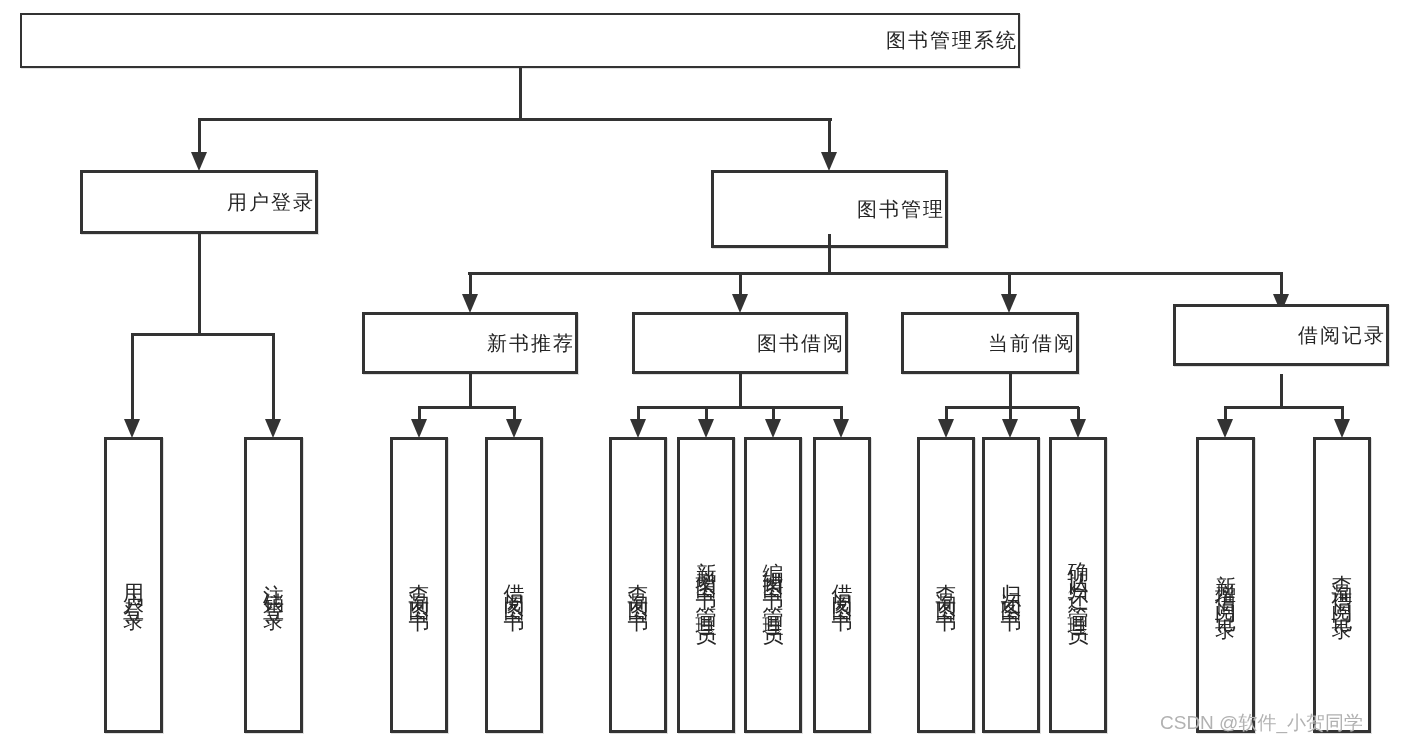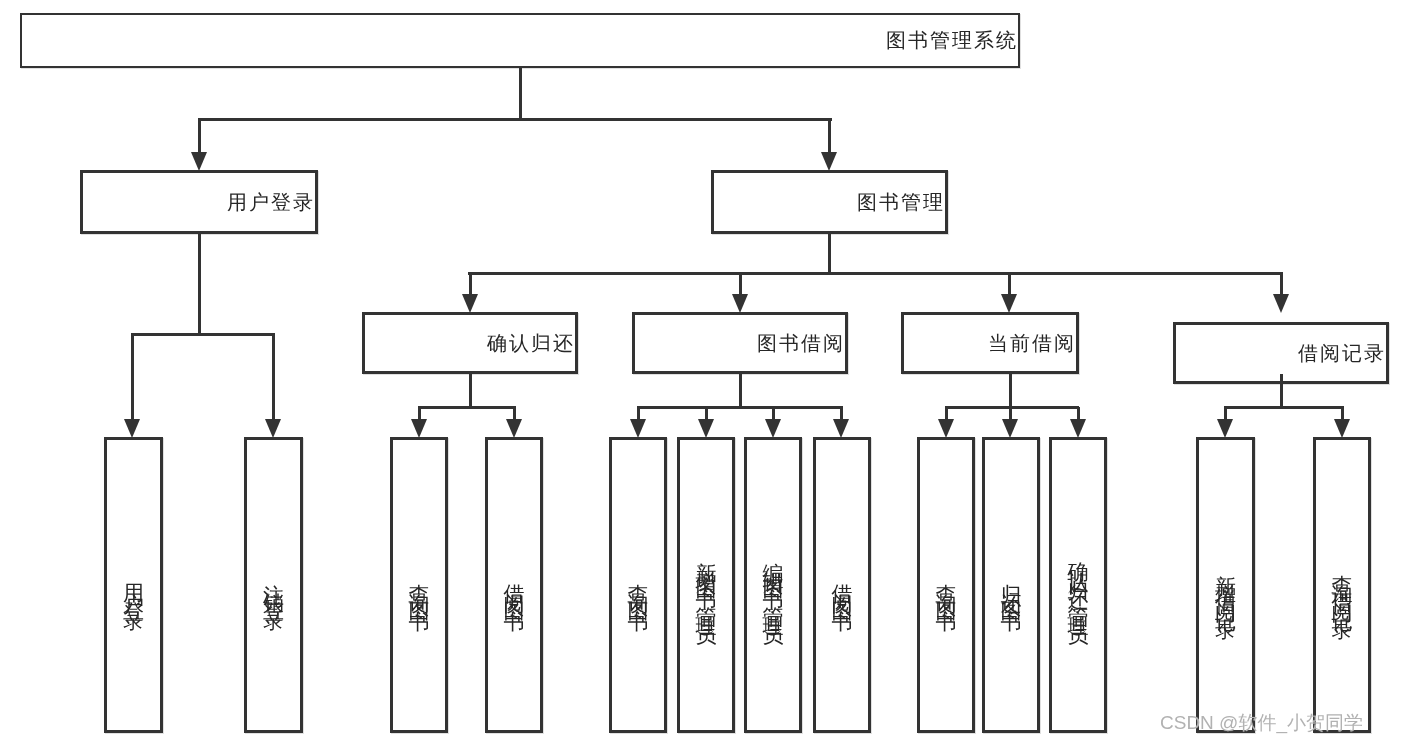--- a/index.html
+++ b/index.html
@@ -60,21 +60,21 @@
   <div class="vl" style="left:519px;top:68px;height:52px"></div>
   <div class="hl" style="left:198px;top:118px;width:634px"></div>
   <div class="vl" style="left:198px;top:119px;height:36px"></div>
   <div class="ah" style="left:191px;top:152px"></div>
   <div class="vl" style="left:828px;top:119px;height:36px"></div>
   <div class="ah" style="left:821px;top:152px"></div>
 
   <div class="node" style="left:80px;top:170px;width:238px;height:64px">
     <span>用户登录</span>
   </div>
-  <div class="node" style="left:711px;top:170px;width:237px;height:64px">
+  <div class="node" style="left:711px;top:170px;width:237px;height:78px">
     <span>图书管理</span>
   </div>
 
   <div class="vl" style="left:198px;top:234px;height:100px"></div>
   <div class="hl" style="left:131px;top:333px;width:144px"></div>
   <div class="vl" style="left:131px;top:334px;height:87px"></div>
   <div class="ah" style="left:124px;top:419px"></div>
   <div class="vl" style="left:272px;top:334px;height:87px"></div>
   <div class="ah" style="left:265px;top:419px"></div>
 
@@ -83,29 +83,29 @@
   <div class="vl" style="left:469px;top:273px;height:24px"></div>
   <div class="ah" style="left:462px;top:294px"></div>
   <div class="vl" style="left:739px;top:273px;height:24px"></div>
   <div class="ah" style="left:732px;top:294px"></div>
   <div class="vl" style="left:1008px;top:273px;height:24px"></div>
   <div class="ah" style="left:1001px;top:294px"></div>
   <div class="vl" style="left:1280px;top:273px;height:24px"></div>
   <div class="ah" style="left:1273px;top:294px"></div>
 
   <div class="node" style="left:362px;top:312px;width:216px;height:62px">
-    <span>确认归还</span>
+    <span>新书推荐</span>
   </div>
   <div class="node" style="left:632px;top:312px;width:216px;height:62px">
     <span>图书借阅</span>
   </div>
   <div class="node" style="left:901px;top:312px;width:178px;height:62px">
     <span>当前借阅</span>
   </div>
-  <div class="node" style="left:1173px;top:322px;width:216px;height:62px">
+  <div class="node" style="left:1173px;top:304px;width:216px;height:62px">
     <span>借阅记录</span>
   </div>
 
   <div class="vl" style="left:469px;top:374px;height:34px"></div>
   <div class="vl" style="left:739px;top:374px;height:34px"></div>
   <div class="vl" style="left:1009px;top:374px;height:34px"></div>
   <div class="vl" style="left:1280px;top:374px;height:34px"></div>
 
   <div class="hl" style="left:418px;top:406px;width:98px"></div>
   <div class="hl" style="left:637px;top:406px;width:206px"></div>

